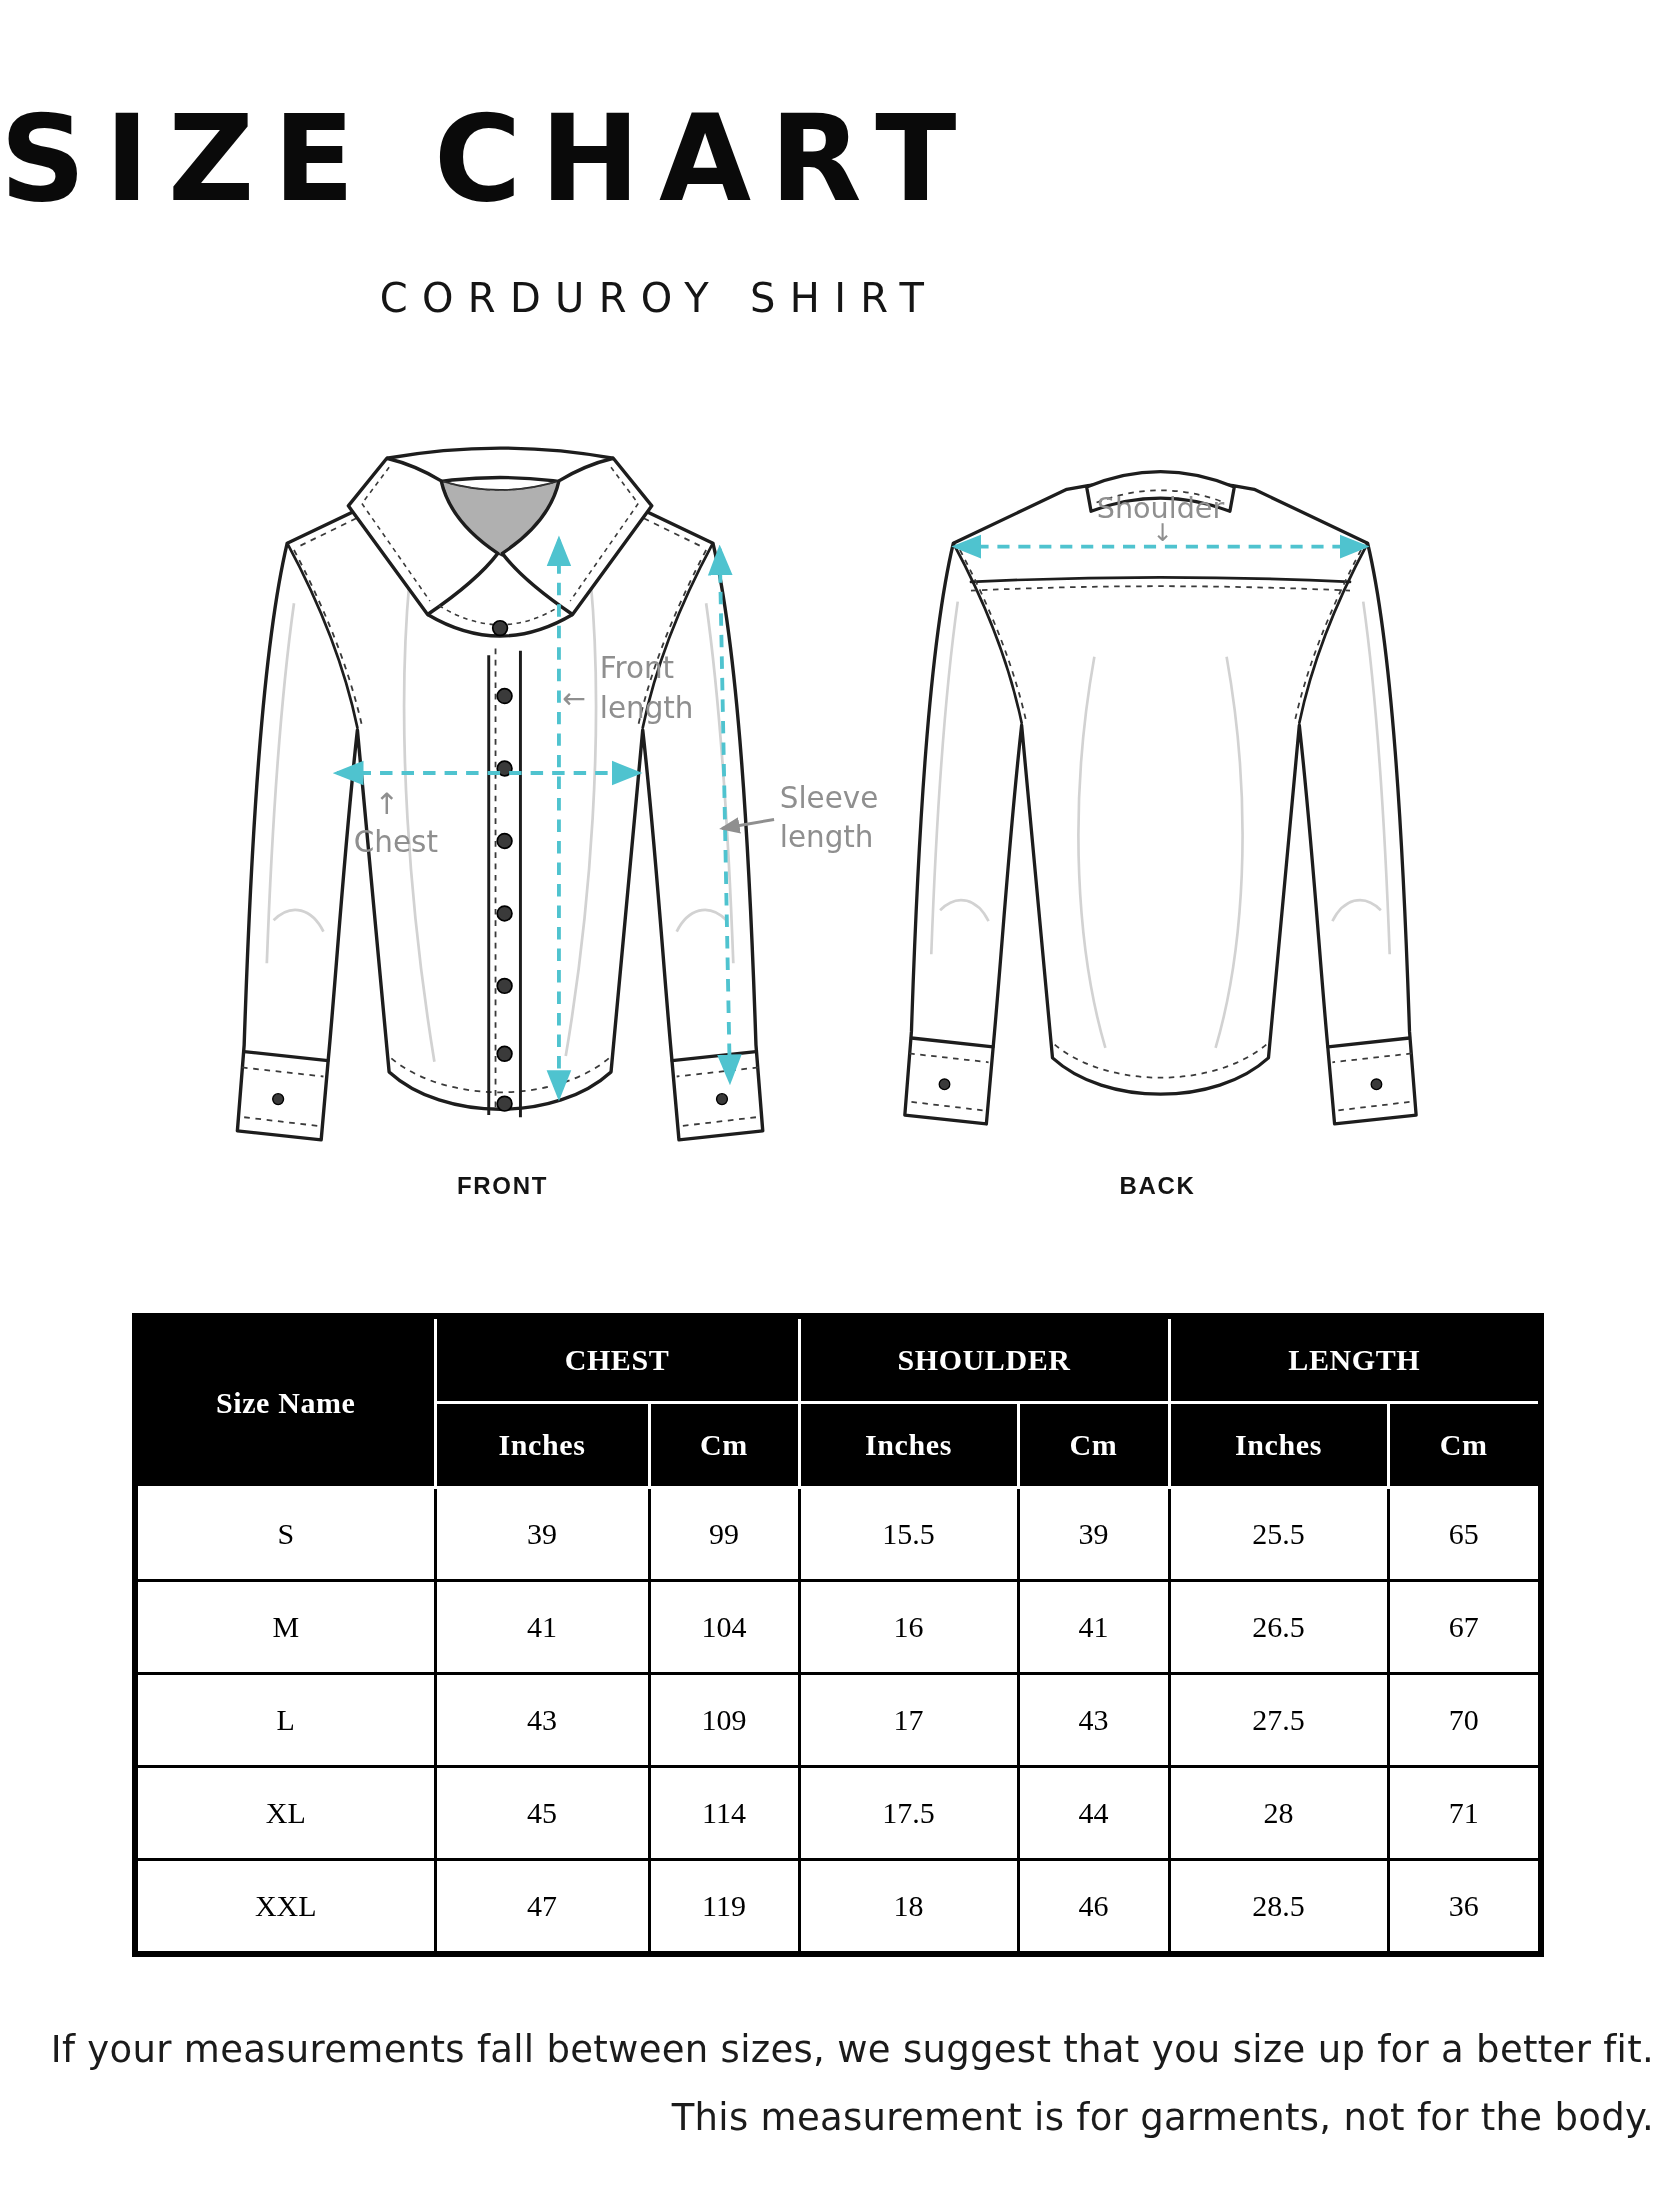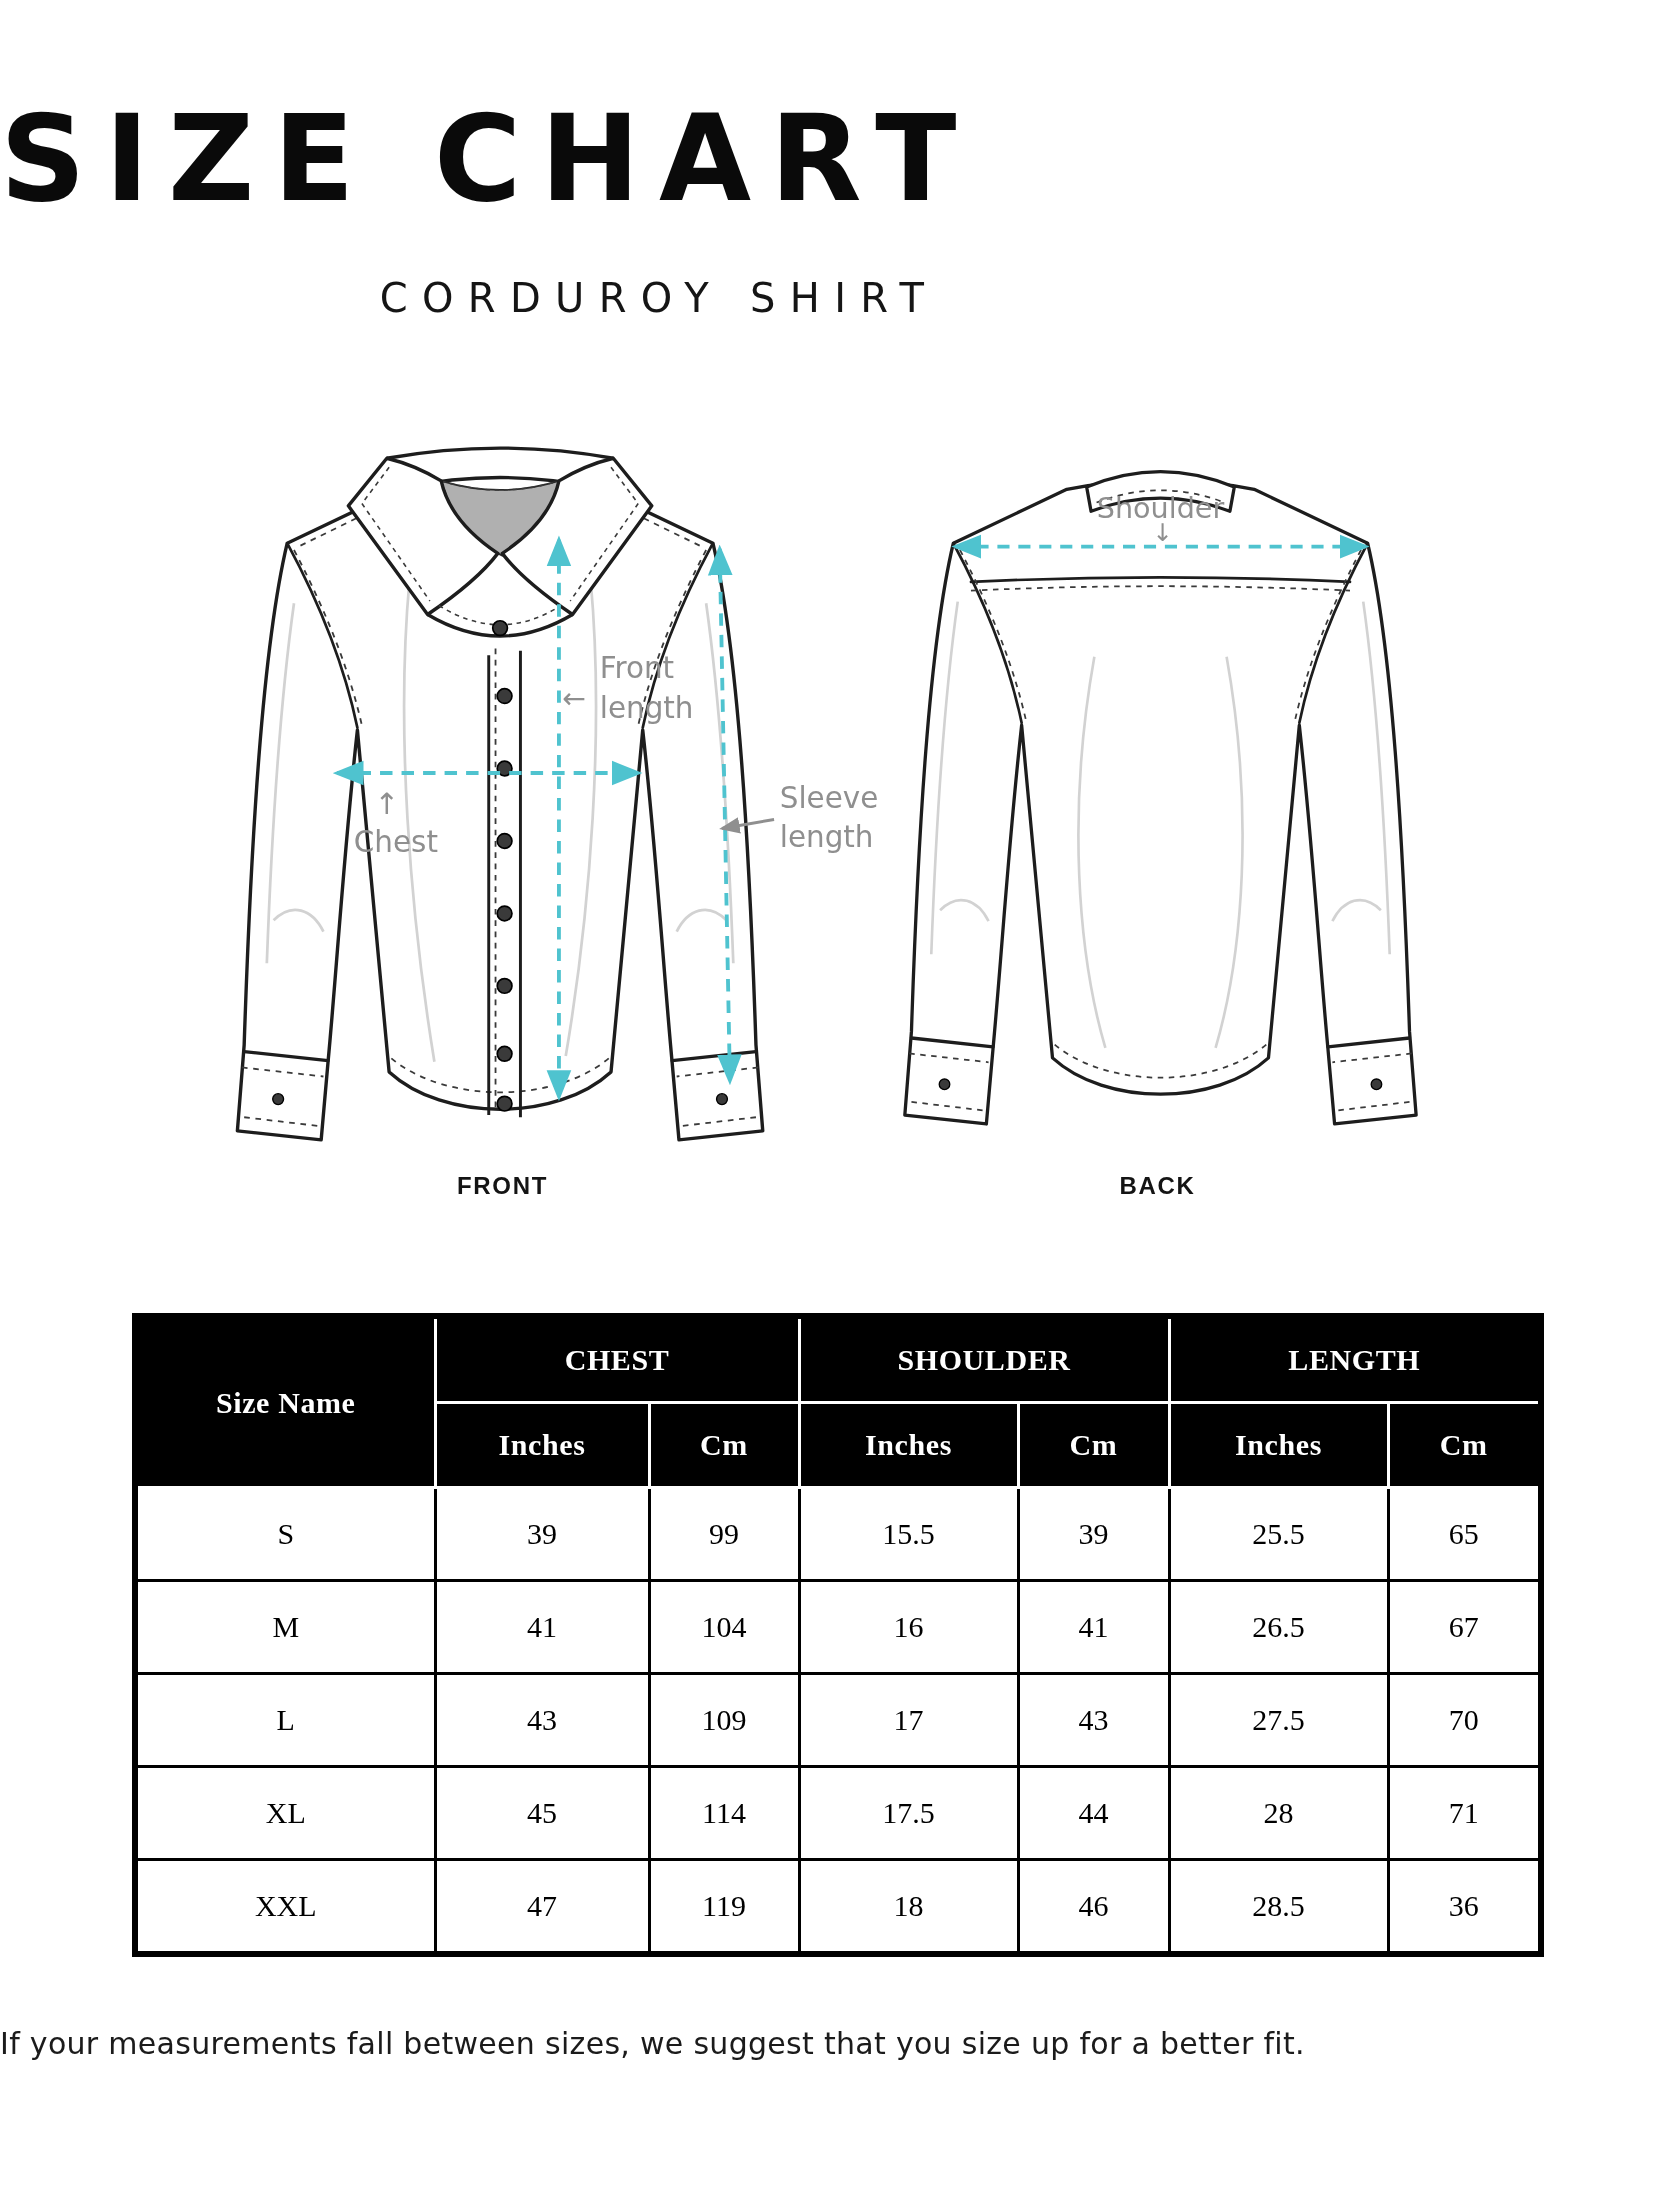--- a/index.html
+++ b/index.html
@@ -37,22 +37,22 @@
     background:#000;color:#fff;border:3.3px solid #fff;
     font-size:30px;font-weight:bold;letter-spacing:0.6px;
     text-align:center;vertical-align:middle;height:80px;
   }
   .size-table td{
     background:#fff;color:#000;border:3.3px solid #000;
     font-size:30px;font-weight:normal;
     text-align:center;vertical-align:middle;height:88px;
   }
   .footer-note{
-    position:absolute;left:0;top:2016px;width:1654px;text-align:left;
-    font-size:30px;line-height:1.85;color:#1b1b1b;
+    position:absolute;left:0;top:2016px;width:1654px;text-align:right;
+    font-size:37px;line-height:1.85;color:#1b1b1b;
     font-family:"DejaVu Sans", sans-serif;letter-spacing:0.3px;
   }
 </style>
 </head>
 <body>
 
 <div class="page-title">SIZE CHART</div>
 <div class="page-subtitle">CORDUROY SHIRT</div>
 
 <svg class="shirt front" viewBox="0 0 620 660">
@@ -276,14 +276,15 @@
       <td>18</td>
       <td>46</td>
       <td>28.5</td>
       <td>36</td>
     </tr>
   </tbody>
 </table>
 
 <div class="footer-note">
   <div>If your measurements fall between sizes, we suggest that you size up for a better fit.</div>
+  <div>This measurement is for garments, not for the body.</div>
 </div>
 
 
 </body></html>

